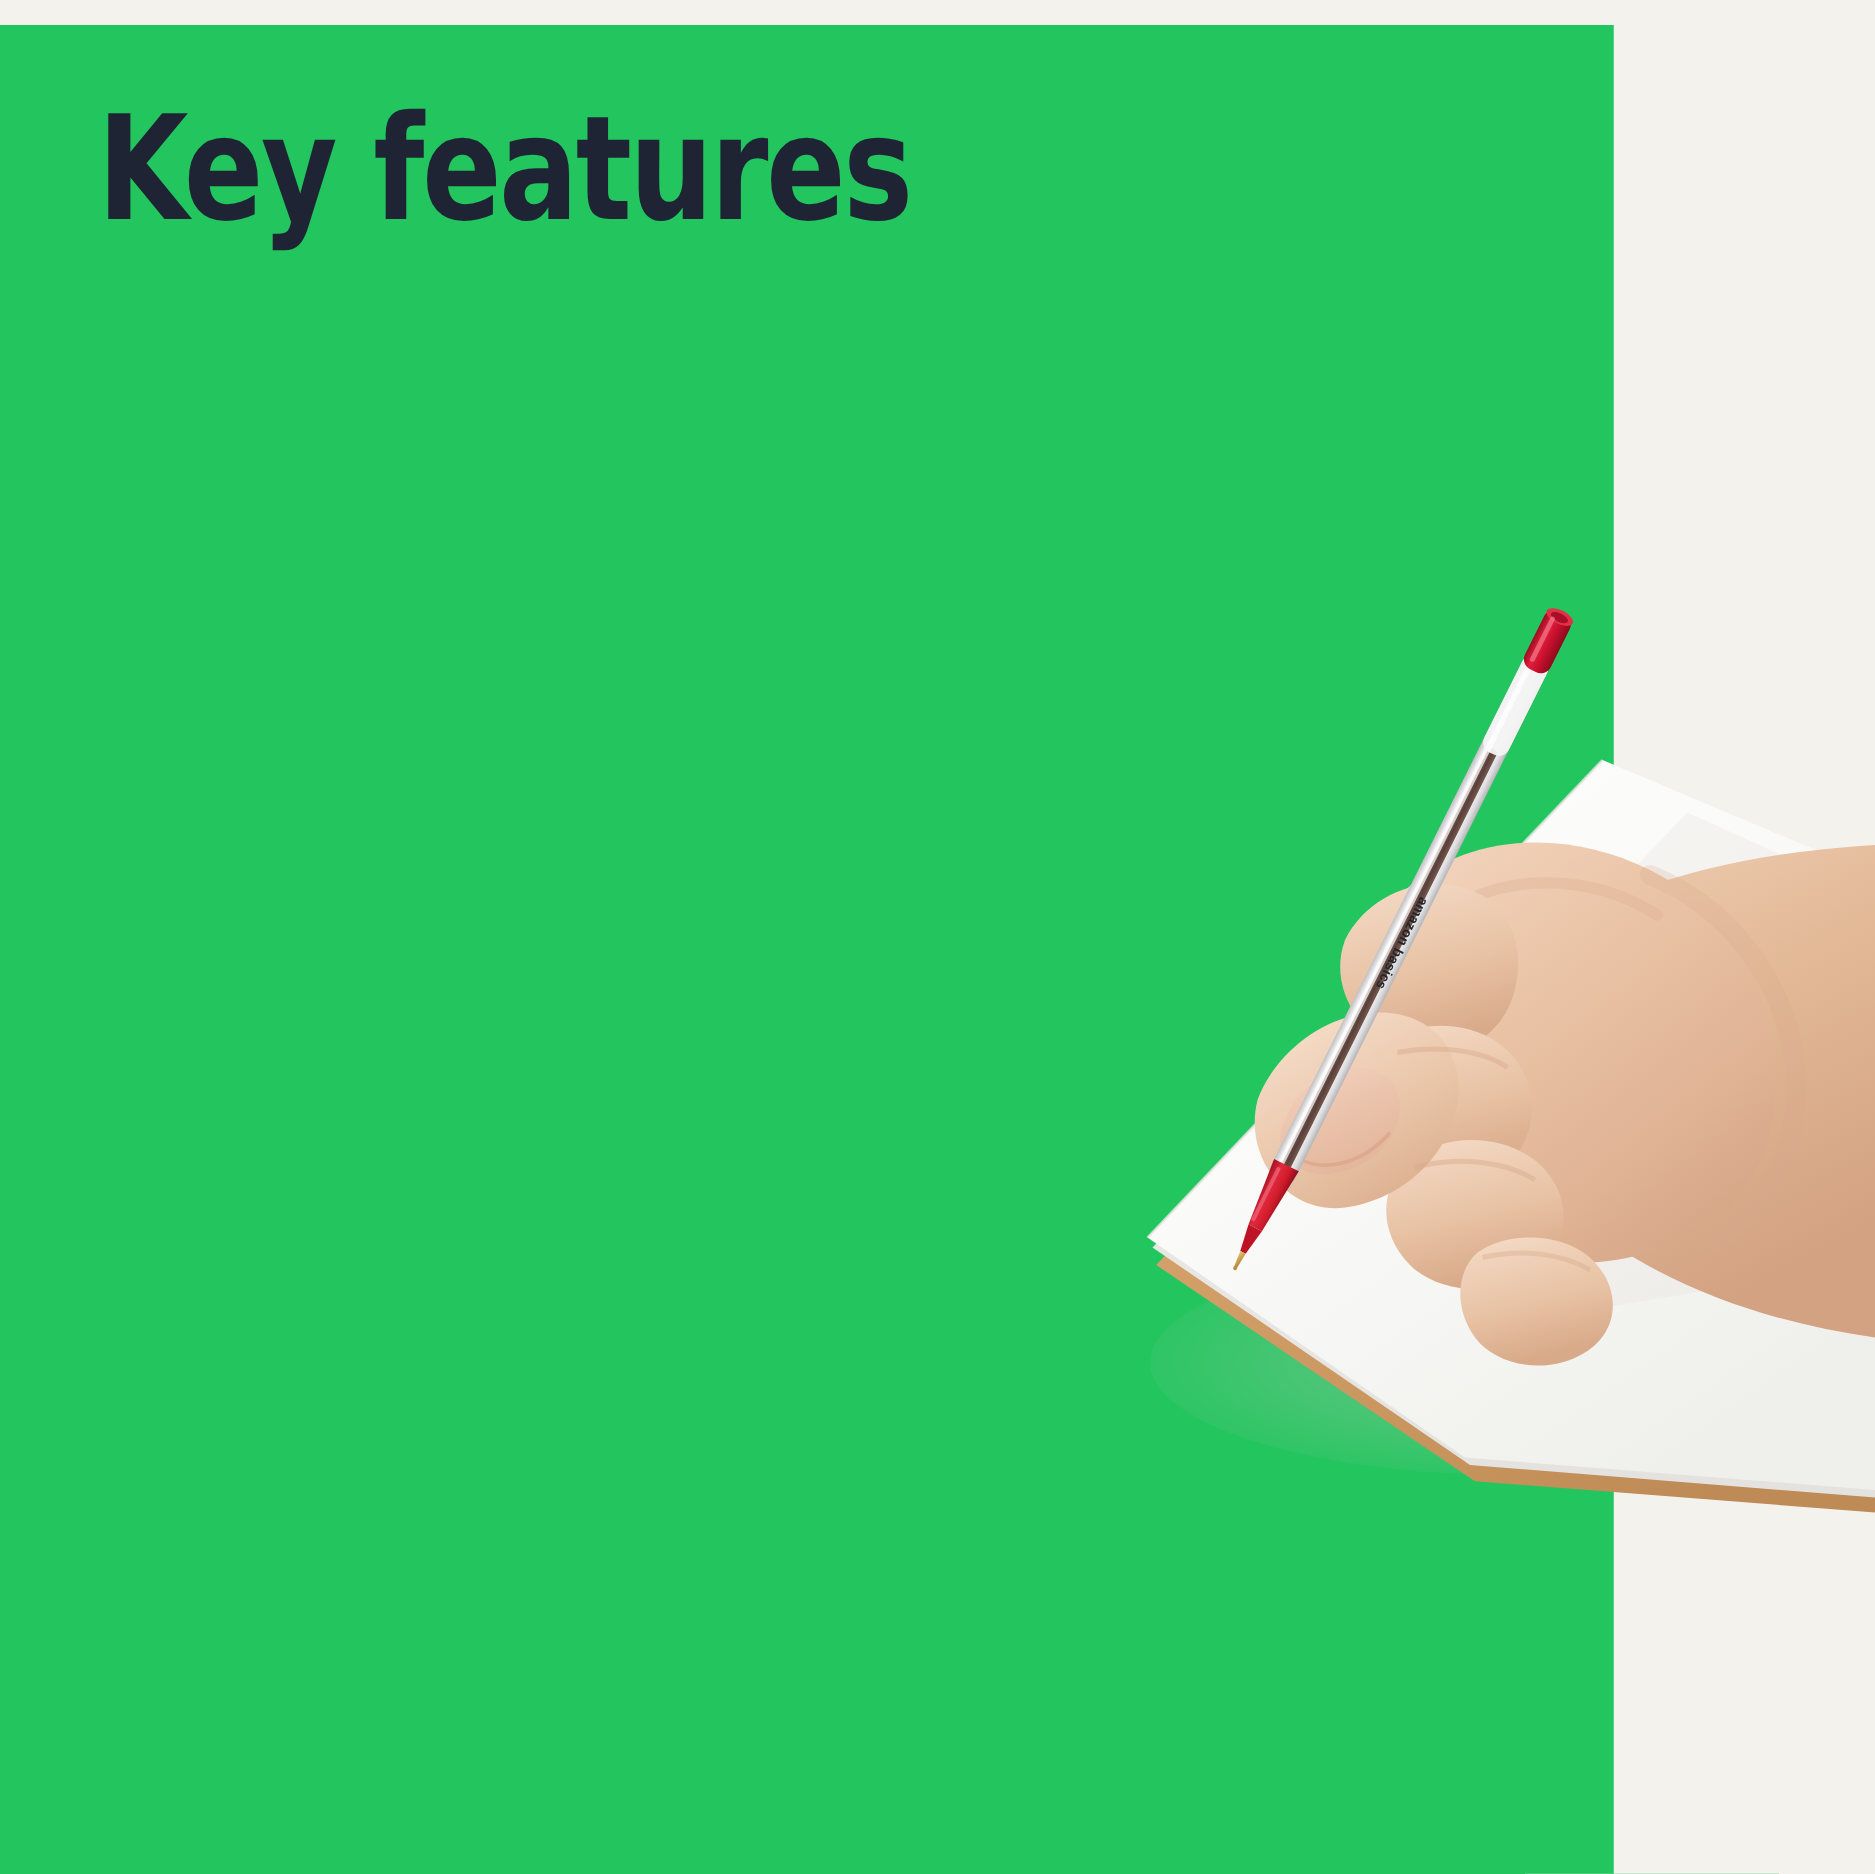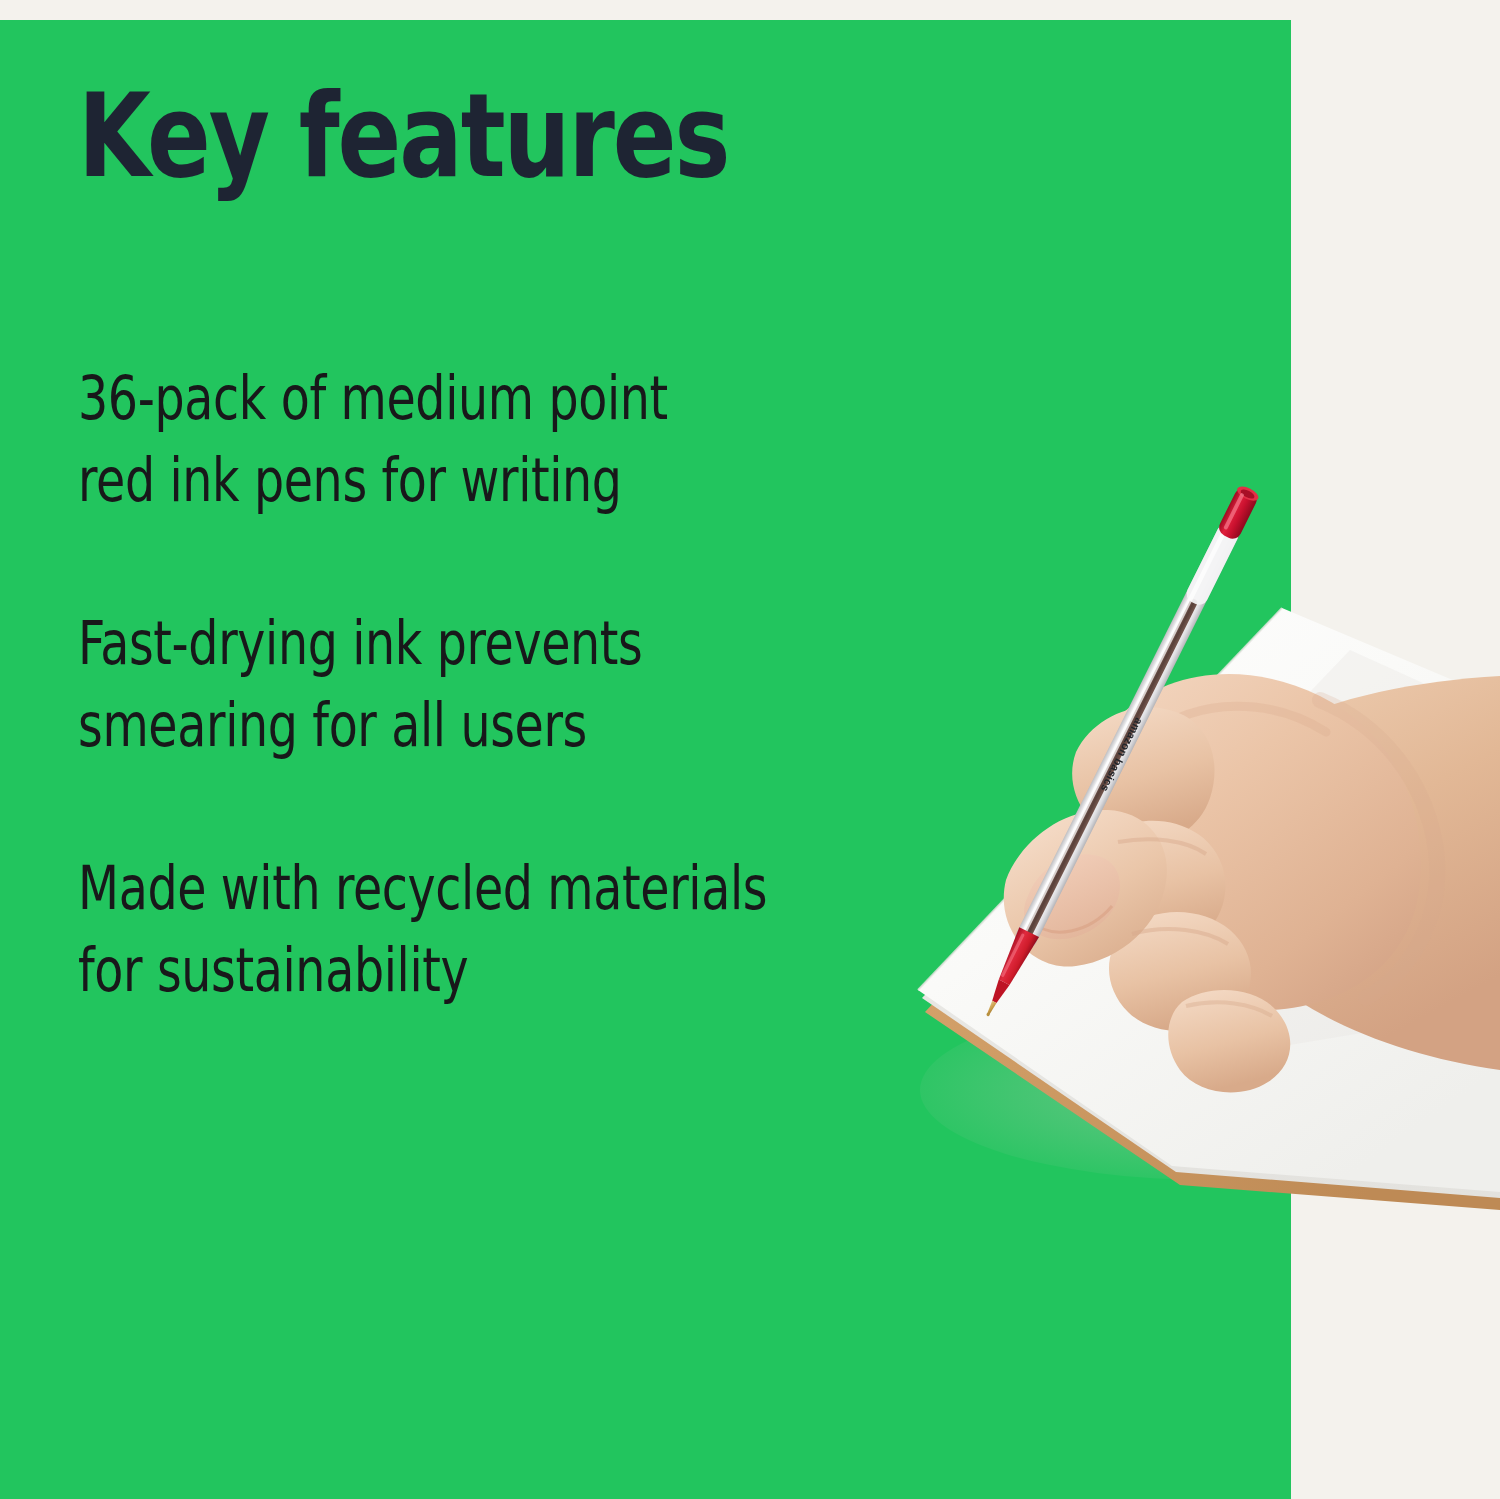--- a/index.html
+++ b/index.html
@@ -118,28 +118,20 @@
 </style>
 </head>
 <body>
 
 <div id="stage">
 
   <div class="text-column">
 
     <h1 class="page-title">Key features</h1>
 
-    <div class="features">
-      <p class="feature-item">36-pack of medium point
-red ink pens for writing</p>
-      <p class="feature-item">Fast-drying ink prevents
-smearing for all users</p>
-      <p class="feature-item">Made with recycled materials
-for sustainability</p>
-    </div>
 
   </div>
 
   <div class="photo">
 
     <div class="notepad">
       <svg viewBox="0 0 620 790" xmlns="http://www.w3.org/2000/svg">
         <defs>
           <linearGradient id="sheetGrad" x1="0" y1="0" x2="0.7" y2="1">
             <stop offset="0%" stop-color="#FFFFFF"></stop>

